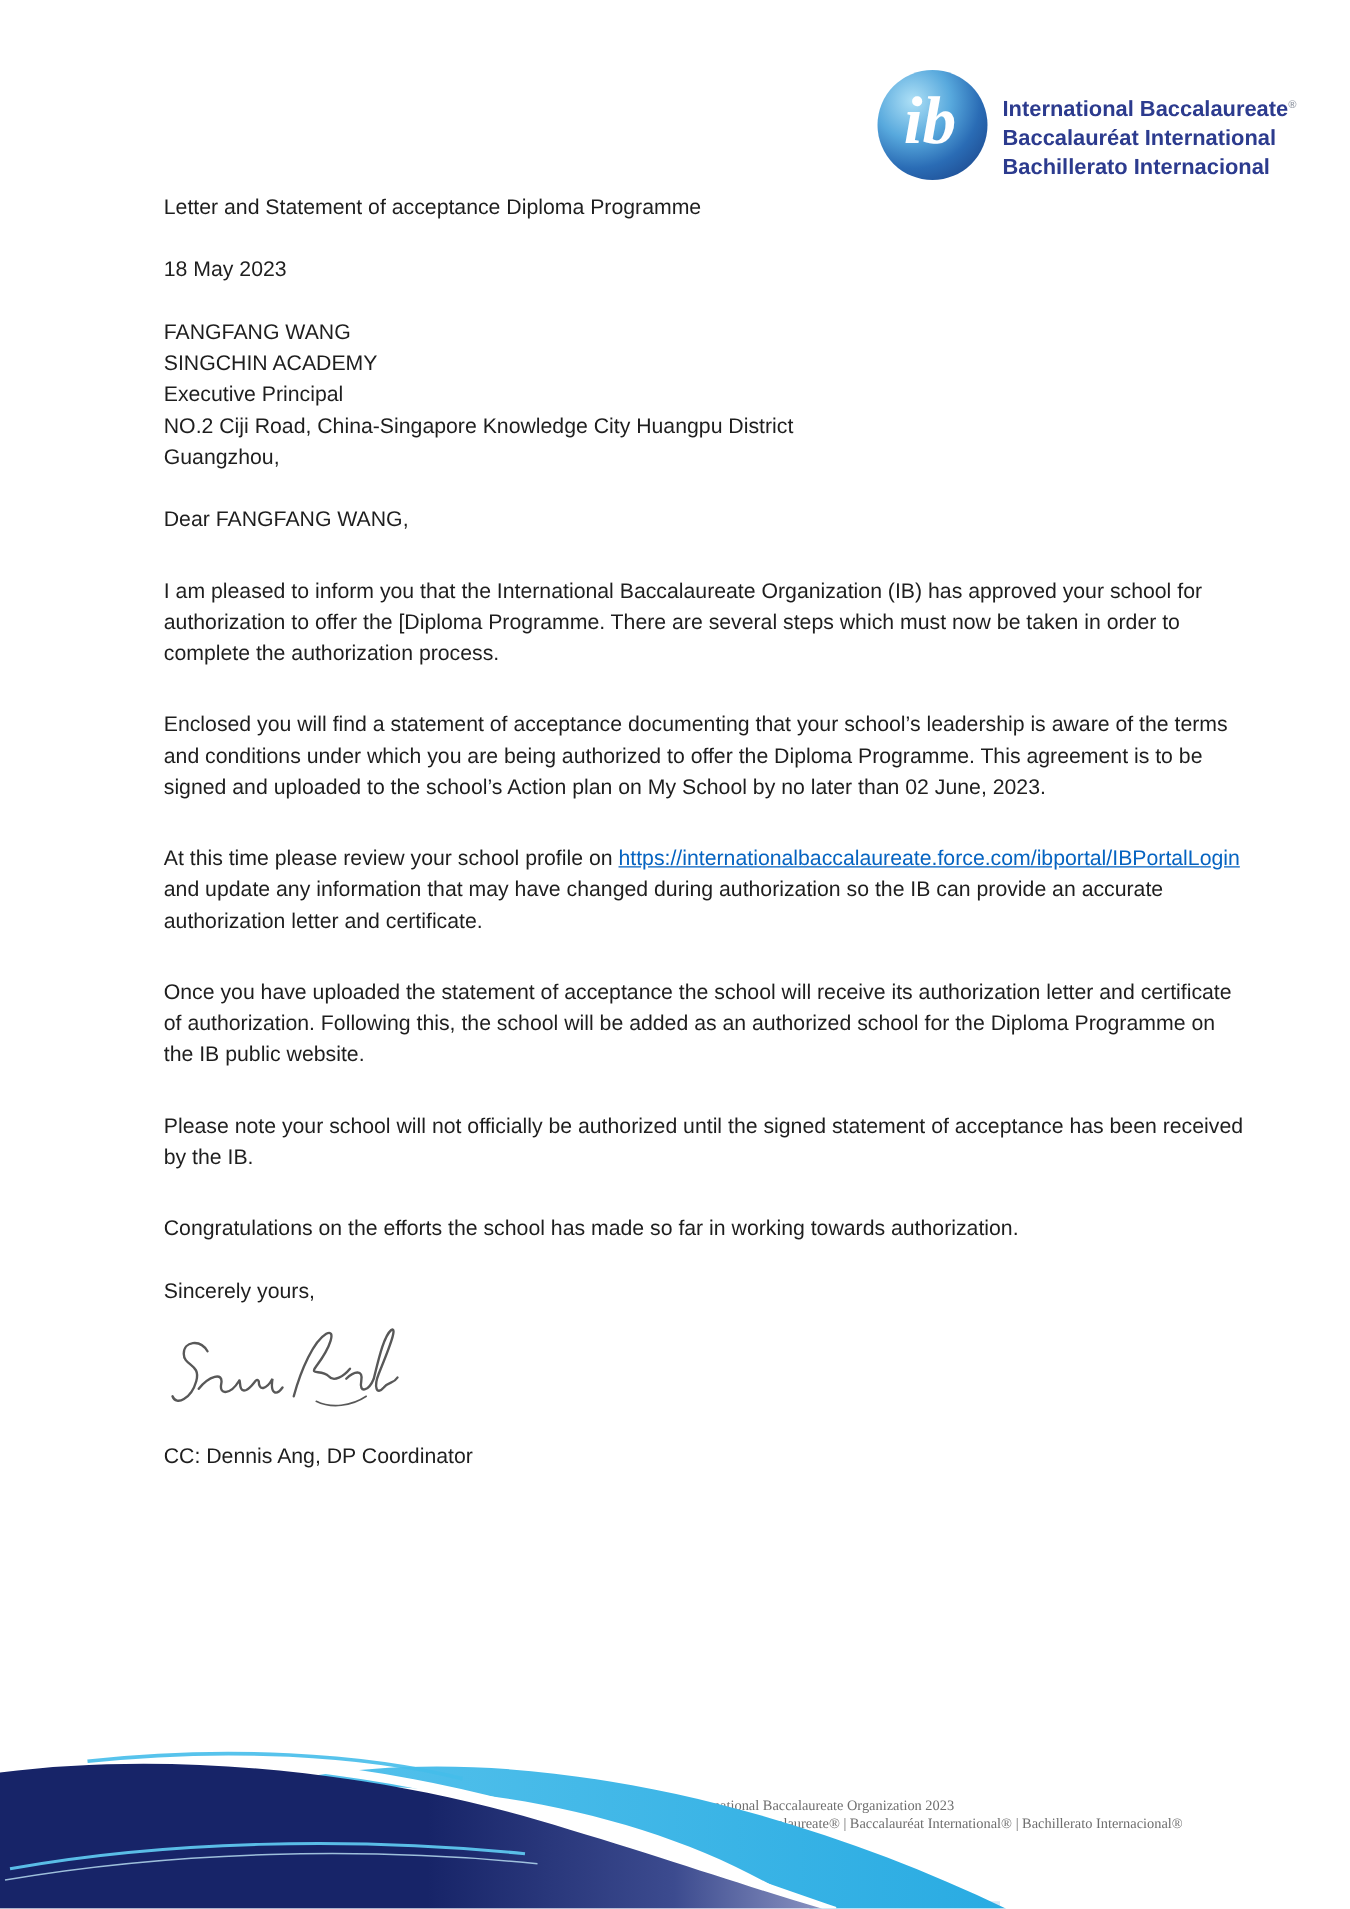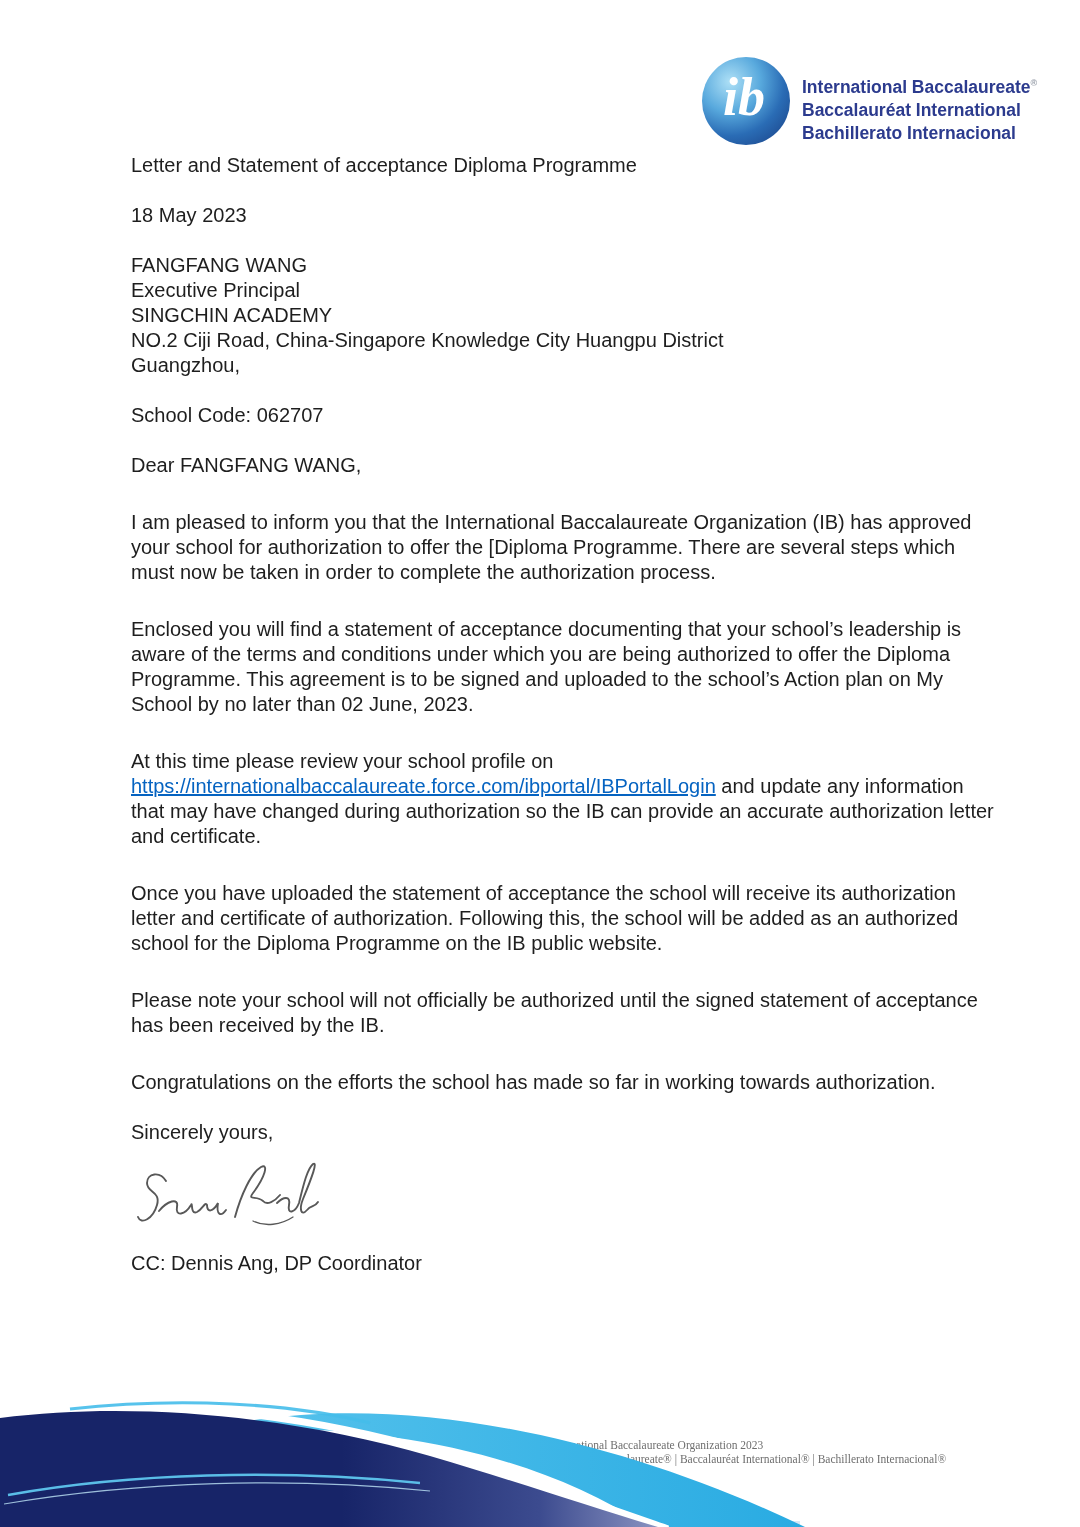--- a/index.html
+++ b/index.html
@@ -12,21 +12,21 @@
     overflow: hidden;
     margin: 0 auto;
   }
 
   
   .logo {
     position: absolute;
     top: 56px;
     left: 702px;
     display: flex;
-    align-items: flex-end;
+    align-items: center;
     gap: 12px;
   }
   .logo-sphere {
     width: 88px;
     height: 88px;
     border-radius: 50%;
     background: radial-gradient(circle at 32% 28%, #aee0f6 0%, #58a9dd 35%, #2a6cb5 62%, #173a7e 100%);
     display: flex;
     align-items: center;
     justify-content: center;
@@ -54,21 +54,21 @@
     color: #9aa0ab;
     vertical-align: super;
   }
 
   
   .content {
     position: absolute;
     top: 153px;
     left: 131px;
     width: 868px;
-    font-size: 20px;
+    font-size: 17px;
     line-height: 25px;
     color: #1e1e1e;
   }
   .content .block { margin-bottom: 25px; }
   .content p { margin-bottom: 25px; margin-top: 32px; }
   a.letter-link { color: #0563c1; }
 
   
   .signature-wrap { margin: 10px 0 12px 4px; }
 
@@ -108,27 +108,26 @@
     </div>
   </div>
 
   <div class="content">
     <div class="block">Letter and Statement of acceptance Diploma Programme</div>
 
     <div class="block">18 May 2023</div>
 
     <div class="block">
       <div>FANGFANG WANG</div>
+      <div>SINGCHIN ACADEMY</div>
       <div>Executive Principal</div>
-      <div>SINGCHIN ACADEMY</div>
       <div>NO.2 Ciji Road, China-Singapore Knowledge City Huangpu District</div>
       <div>Guangzhou,</div>
     </div>
 
-    <div class="block">School Code: 062707</div>
 
     <div class="block">Dear FANGFANG WANG,</div>
 
     <p>I am pleased to inform you that the International Baccalaureate Organization (IB) has approved your school for authorization to offer the [Diploma Programme. There are several steps which must now be taken in order to complete the authorization process.</p>
 
     <p>Enclosed you will find a statement of acceptance documenting that your school’s leadership is aware of the terms and conditions under which you are being authorized to offer the Diploma Programme. This agreement is to be signed and uploaded to the school’s Action plan on My School by no later than 02 June, 2023.</p>
 
     <p><span>At this time please review your school profile on </span><a href="#" class="letter-link">https://internationalbaccalaureate.force.com/ibportal/IBPortalLogin</a><span> and update any information that may have changed during authorization so the IB can provide an accurate authorization letter and certificate.</span></p>
 
     <p>Once you have uploaded the statement of acceptance the school will receive its authorization letter and certificate of authorization.   Following this, the school will be added as an authorized school for the Diploma Programme on the IB public website.</p>

